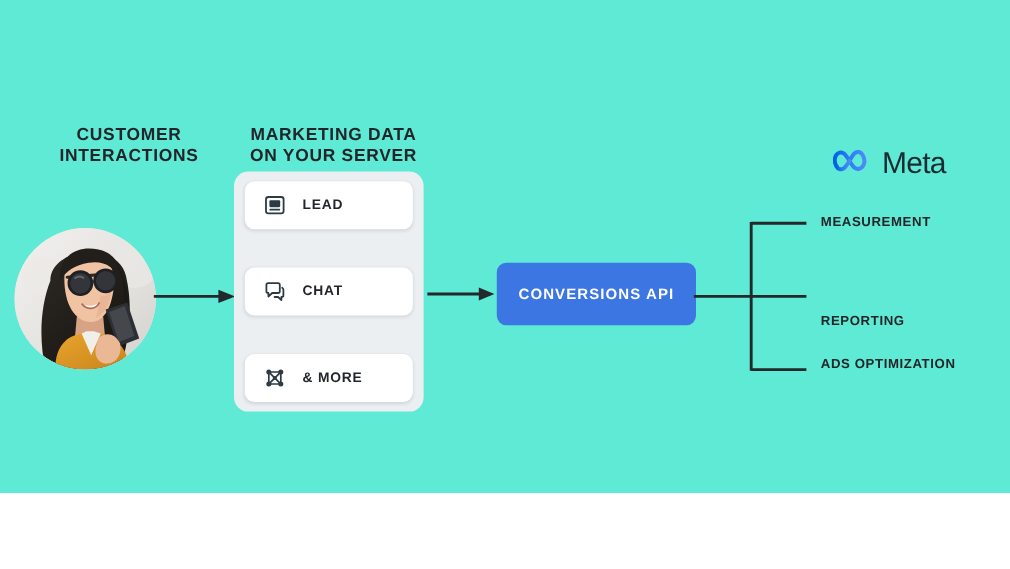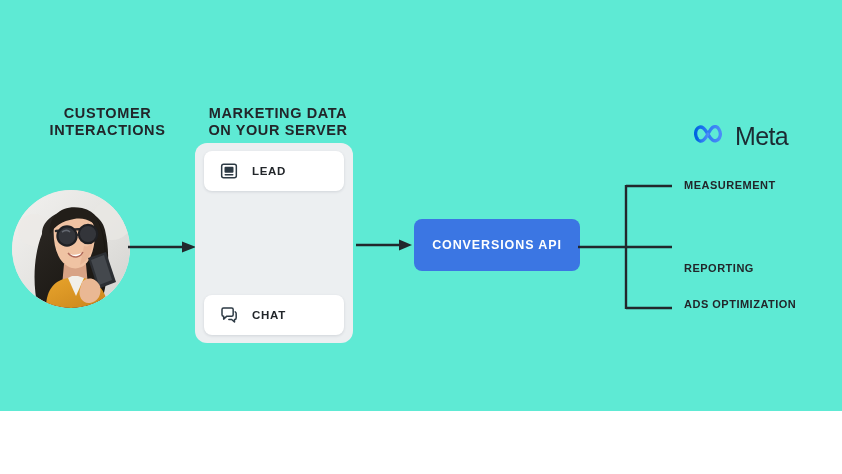--- a/index.html
+++ b/index.html
@@ -265,20 +265,34 @@
     <div class="data-card">
       <span class="ico">
         <svg width="20" height="20" viewBox="0 0 24 24" fill="none" xmlns="http://www.w3.org/2000/svg" aria-hidden="true">
           <path d="M3.6 5.4 C3.6 4.4 4.4 3.6 5.4 3.6 H15.2 C16.2 3.6 17 4.4 17 5.4 V11.6 C17 12.6 16.2 13.4 15.2 13.4 H9.4 L5.6 16.9 V13.4 H5.4 C4.4 13.4 3.6 12.6 3.6 11.6 Z" stroke="#2d3a44" stroke-width="1.8" stroke-linejoin="round"></path>
           <path d="M19.4 8.2 C20.2 8.6 20.6 9.3 20.6 10.2 V15.6 C20.6 16.6 19.8 17.4 18.8 17.4 H18.6 V20.4 L15.2 17.4 H11.8" stroke="#2d3a44" stroke-width="1.8" stroke-linejoin="round" stroke-linecap="round"></path>
         </svg>
       </span>
       <span class="lbl">CHAT</span>
     </div>
 
+    <div class="data-card">
+      <span class="ico">
+        <svg width="20" height="20" viewBox="0 0 24 24" fill="none" xmlns="http://www.w3.org/2000/svg" aria-hidden="true">
+          <path d="M6 6 L18 6 M6 18 L18 18 M6 6 L6 18 M18 6 L18 18" stroke="#2d3a44" stroke-width="1.7"></path>
+          <path d="M7.4 7.4 L16.6 16.6 M16.6 7.4 L7.4 16.6" stroke="#2d3a44" stroke-width="1.7"></path>
+          <circle cx="6" cy="6" r="2.5" fill="#2d3a44"></circle>
+          <circle cx="18" cy="6" r="2.5" fill="#2d3a44"></circle>
+          <circle cx="6" cy="18" r="2.5" fill="#2d3a44"></circle>
+          <circle cx="18" cy="18" r="2.5" fill="#2d3a44"></circle>
+          <circle cx="12" cy="12" r="2.1" fill="#2d3a44"></circle>
+        </svg>
+      </span>
+      <span class="lbl">&amp; MORE</span>
+    </div>
 
   </div>
 
   <div class="arrow" id="arrow-2" style="left: 356px; top: 238px;">
     <svg width="58" height="14" viewBox="0 0 58 14" xmlns="http://www.w3.org/2000/svg" aria-hidden="true">
       <line x1="0" y1="7" x2="45" y2="7" stroke="#22282c" stroke-width="2.4"></line>
       <polygon points="43,1.5 56,7 43,12.5" fill="#22282c"></polygon>
     </svg>
   </div>
 

